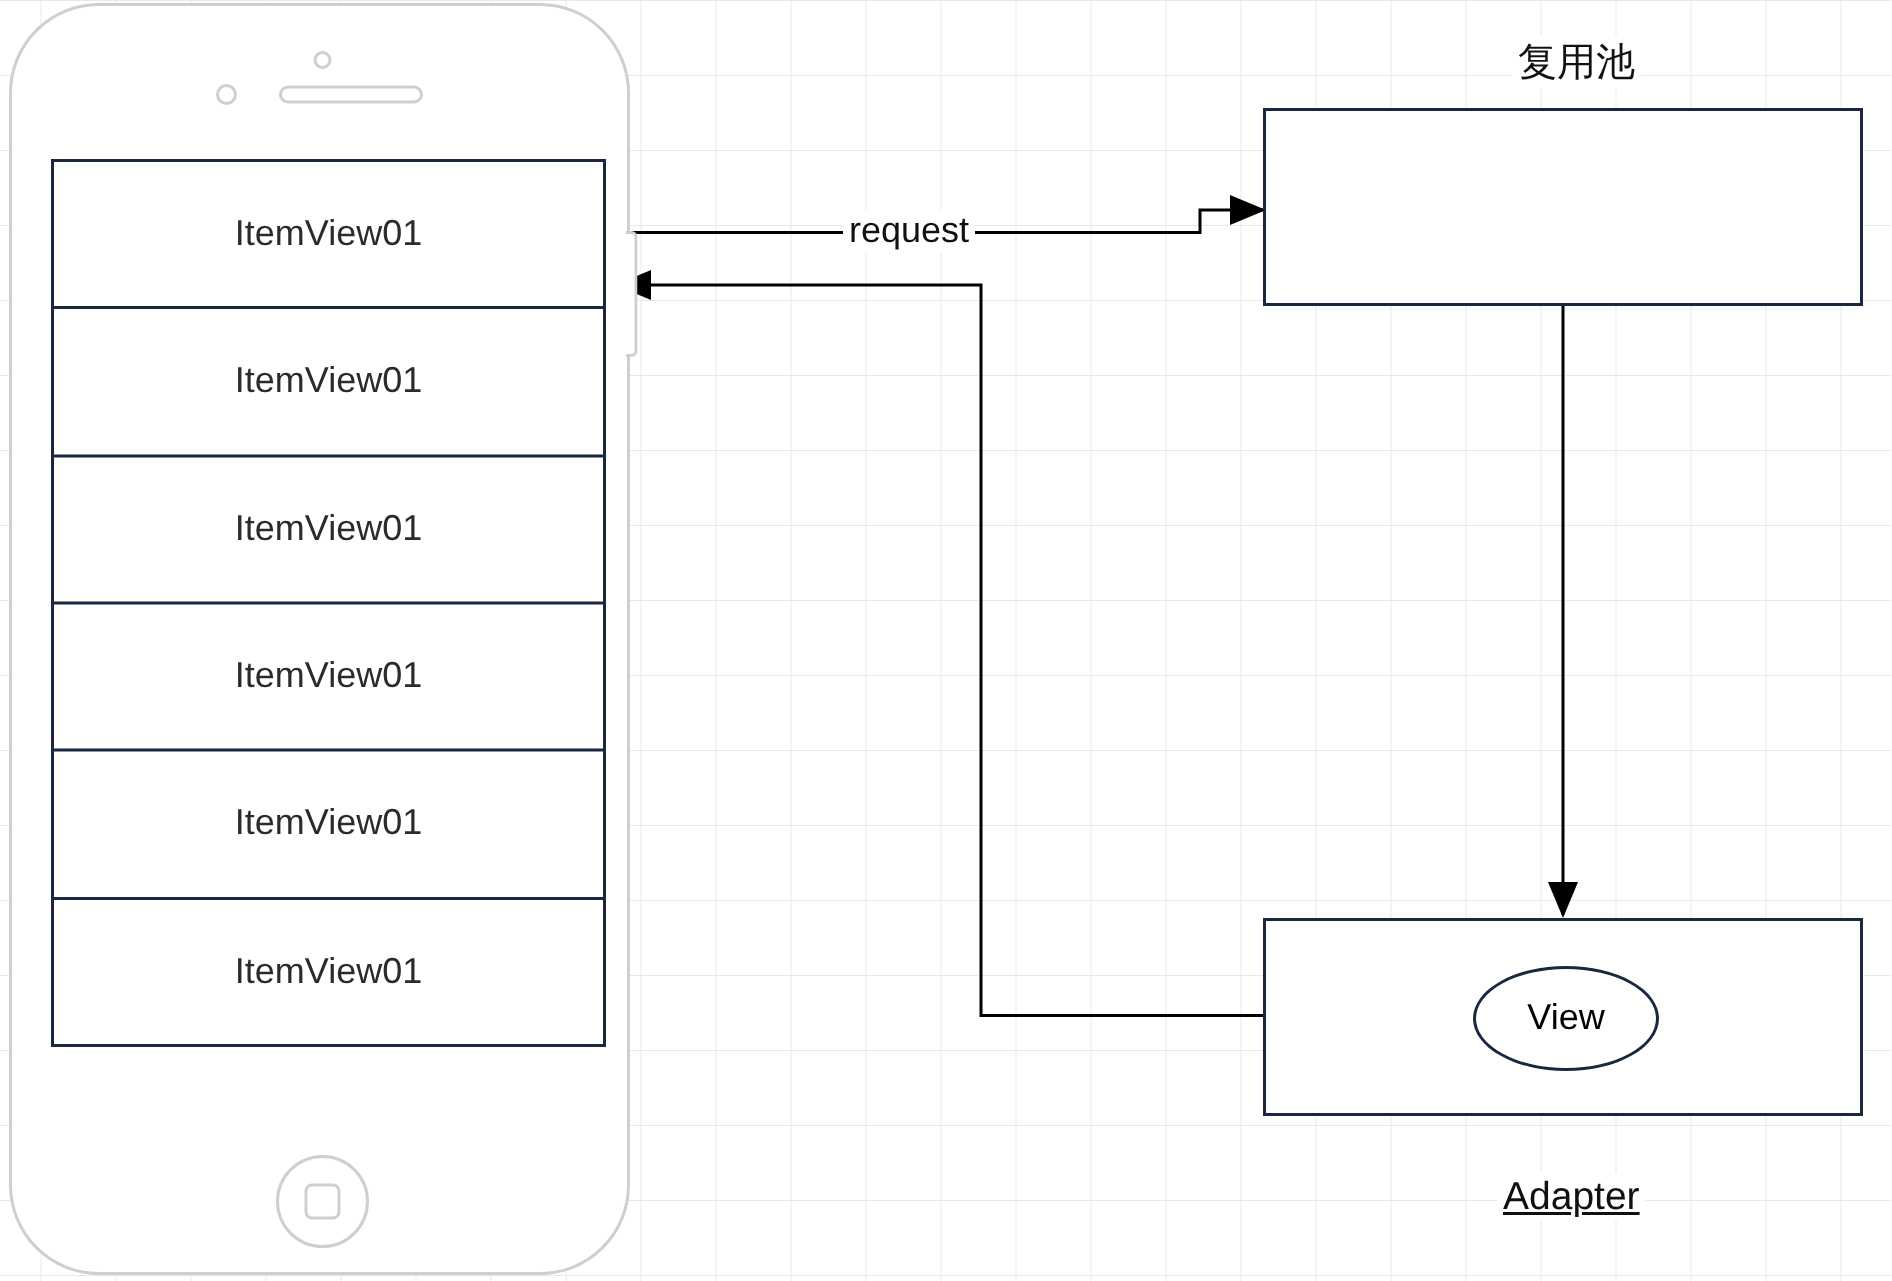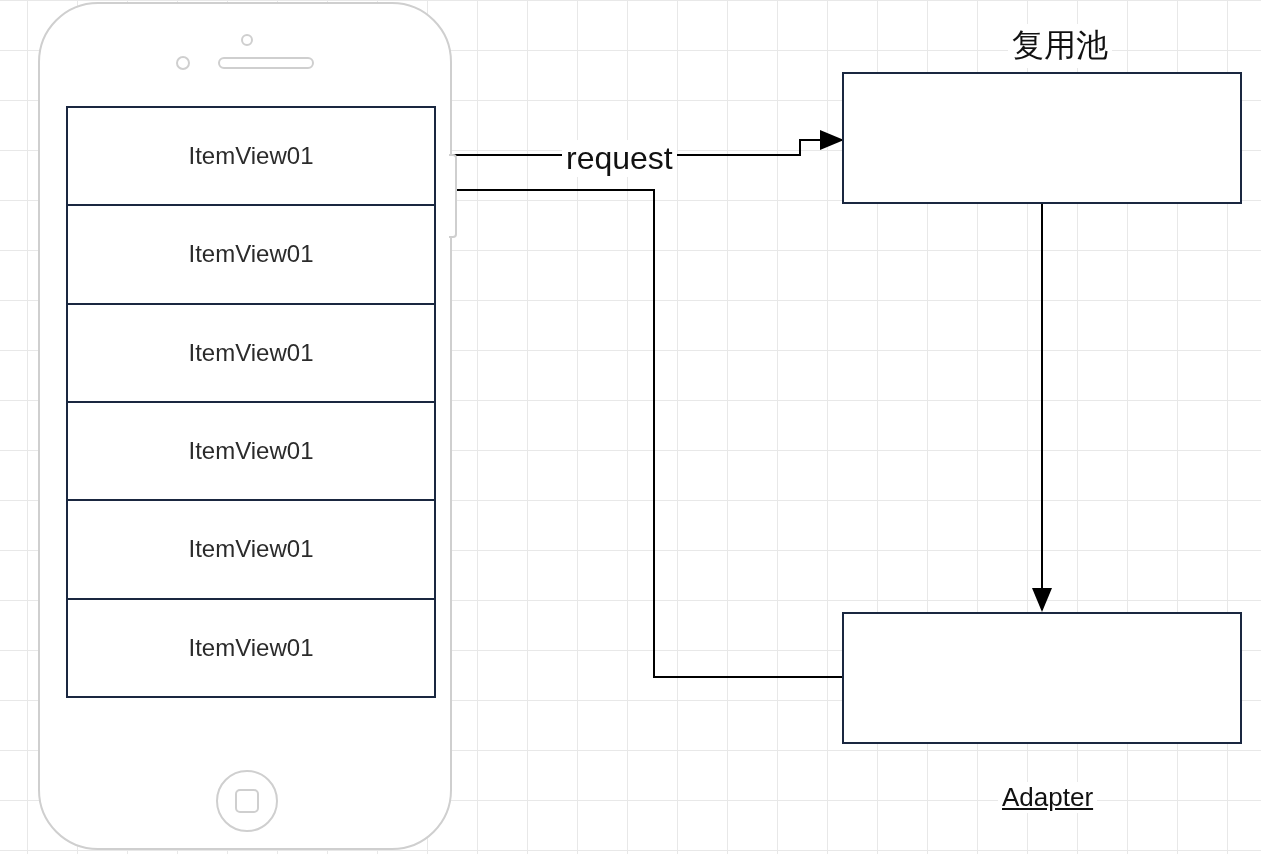--- a/index.html
+++ b/index.html
@@ -30,21 +30,20 @@
   .phone {
     position: absolute;
     left: 6px;
     top: 2px;
     width: 414px;
     height: 848px;
     border: 2px solid #cfcfcf;
     border-radius: 60px;
     background: #fff;
     box-sizing: border-box;
-    margin-left: 32px;
   }
   .phone .notch-dot {
     position: absolute;
     left: 50%;
     top: 30px;
     width: 8px;
     height: 8px;
     margin-left: -4px;
     border: 2px solid #cfcfcf;
     border-radius: 50%;
@@ -123,21 +122,21 @@
   }
   
   .box {
     position: absolute;
     border: 2px solid #1a2740;
     background: #fff;
     box-sizing: border-box;
   }
   .label {
     position: absolute;
-    font-size: 32px;
+    font-size: 24px;
     color: #111;
     background: #fff;
     padding: 0 4px;
   }
   .ellipse {
     position: absolute;
     border: 2px solid #1a2740;
     border-radius: 50%;
     background: #fff;
     display: flex;
@@ -169,26 +168,29 @@
     <path d="M 400 155 L 800 155 L 800 140 L 842 140" stroke="#000" stroke-width="2" fill="none" marker-end="url(#arrowhead)"></path>
 
     <path d="M 1042 204 L 1042 610" stroke="#000" stroke-width="2" fill="none" marker-end="url(#arrowhead)"></path>
 
     <path d="M 842 677 L 654 677 L 654 190 L 412 190" stroke="#000" stroke-width="2" fill="none" marker-end="url(#arrowhead)"></path>
   </svg>
 
   <div class="label" style="left:562px; top:140px;">request</div>
 
 
-  <div class="label" style="left:1008px; top:24px; font-size:32px;">复用池</div>
+  <div class="label" style="left:1008px; top:24px; font-size:26px;">复用池</div>
 
   <div class="box" style="left:842px; top:72px; width:400px; height:132px;"></div>
 
   <div class="box" style="left:842px; top:612px; width:400px; height:132px;"></div>
 
+  <div class="ellipse" style="left:982px; top:644px; width:120px; height:66px;">
+    <span>View</span>
+  </div>
 
   <div class="label" style="left:998px; top:782px; font-size:26px;text-decoration:underline;">Adapter</div>
 
   <div class="phone">
     <div class="notch-dot"></div>
     <div class="speaker-row">
       <div class="small-dot"></div>
       <div class="speaker"></div>
     </div>
     <div class="side-btn"></div>

